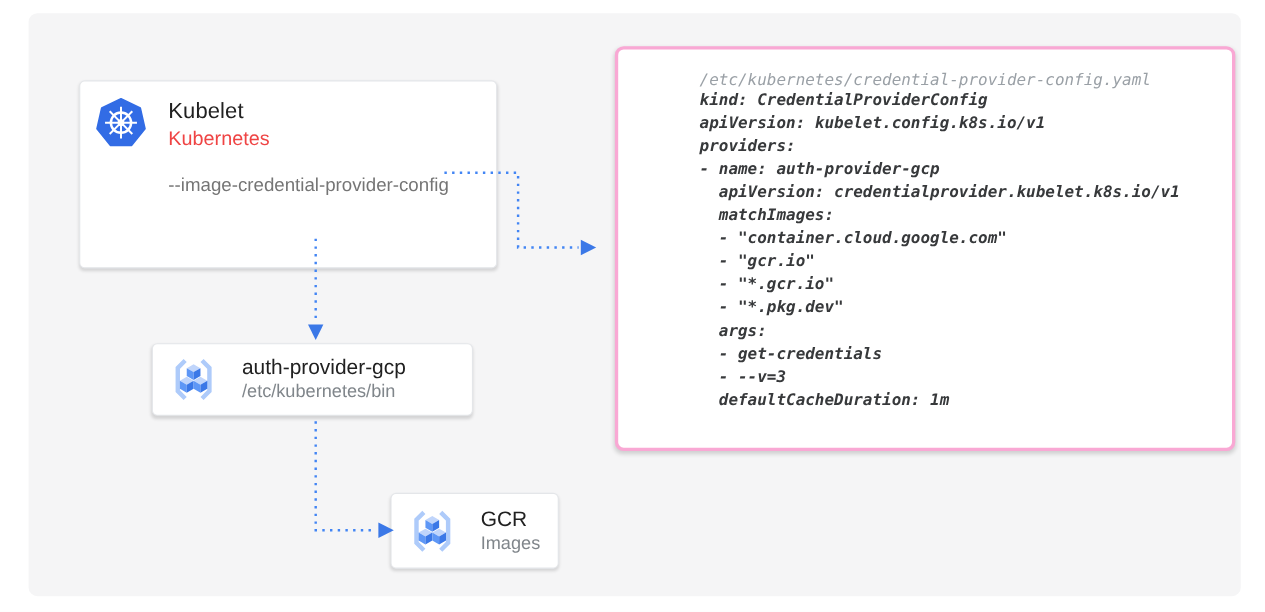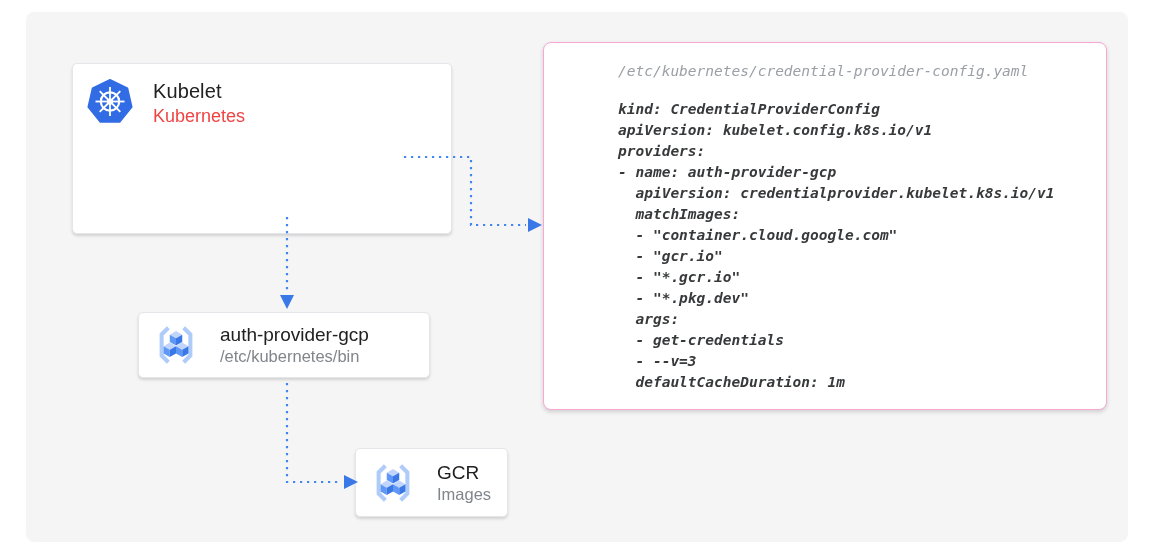--- a/index.html
+++ b/index.html
@@ -23,21 +23,21 @@
   .card {
     position: absolute;
     background: #ffffff;
     border: 1px solid #e4e6e9;
     border-radius: 5px;
     box-shadow: 0 2px 3px rgba(0,0,0,0.14);
     z-index: 2;
   }
 
   
-  .kubelet-card { left: 72px; top: 63px; width: 380px; height: 171px; }
+  .kubelet-card { left: 72px; top: 73px; width: 380px; height: 171px; }
   .kubelet-card .logo { position: absolute; left: 14px; top: 15px; width: 46px; height: 46px; }
   .kubelet-card .title {
     position: absolute; left: 80px; top: 16px;
     font-size: 20px; color: #212121; letter-spacing: 0.1px;
   }
   .kubelet-card .subtitle {
     position: absolute; left: 80px; top: 42px;
     font-size: 18px; color: #ef4444;
   }
   .kubelet-flags {
@@ -50,34 +50,33 @@
   .node-card .node-icon { width: 46px; height: 46px; flex: 0 0 auto; }
   .node-card .node-text { margin-left: 21px; }
   .node-card .node-title { font-size: 19px; color: #212121; line-height: 23px; }
   .node-card .node-sub { font-size: 16.5px; color: #80868b; line-height: 21px; }
 
   .auth-card { left: 138px; top: 312px; width: 292px; height: 66px; }
   .gcr-card  { left: 355px; top: 448px; width: 153px; height: 69px; }
 
   
   .code-card {
-    left: 543px; top: 42px; width: 564px; height: 368px;
+    left: 559px; top: 42px; width: 564px; height: 368px;
     border-radius: 8px;
-    border: 1px solid #f9a8d4;
+    border: 3px solid #f9a8d4;
     box-shadow: 0 2px 4px rgba(0,0,0,0.16);
     padding: 20px 16px 0 74px;
   }
   .code-path {
     font-family: "DejaVu Sans Mono", monospace;
     font-size: 14.5px; font-style: italic;
     color: #9aa0a6;
     white-space: pre;
   }
   .code-body {
-    margin-top: 20px;
     font-family: "DejaVu Sans Mono", monospace;
     font-size: 14.5px; font-style: italic; font-weight: bold;
     color: #37393b;
     line-height: 21px;
     white-space: pre;
   }
 
   
   .connectors {
     position: absolute; left: 0; top: 0;
@@ -122,20 +121,21 @@
         <line x1="23" y1="22.5" x2="12.7" y2="12.2"></line>
         <line x1="23" y1="22.5" x2="23" y2="8"></line>
         <line x1="23" y1="22.5" x2="33.3" y2="12.2"></line>
       </g>
       <circle cx="23" cy="22.5" r="9.2" fill="none" stroke="#ffffff" stroke-width="2.2"></circle>
       <circle cx="23" cy="22.5" r="3.1" fill="#ffffff"></circle>
     </svg>
     <div class="title">Kubelet</div>
     <div class="subtitle">Kubernetes</div>
     <div class="kubelet-flags">
+      <div>--image-credential-provider-config</div>
     </div>
   </div>
 
   <div class="card node-card gcr-card">
     <svg class="node-icon" viewBox="0 0 48 48" xmlns="http://www.w3.org/2000/svg">
       <path d="M16,6 L9,13 L9,35 L16,42" fill="none" stroke="#aecbfa" stroke-width="4.2"></path>
       <path d="M32,6 L39,13 L39,35 L32,42" fill="none" stroke="#aecbfa" stroke-width="4.2"></path>
       <g>
         <polygon points="24,9.5 30.5,13.25 24,17 17.5,13.25" fill="#c0d5fb"></polygon>
         <polygon points="17.5,13.25 24,17 24,24.5 17.5,20.75" fill="#5e97f6"></polygon>

